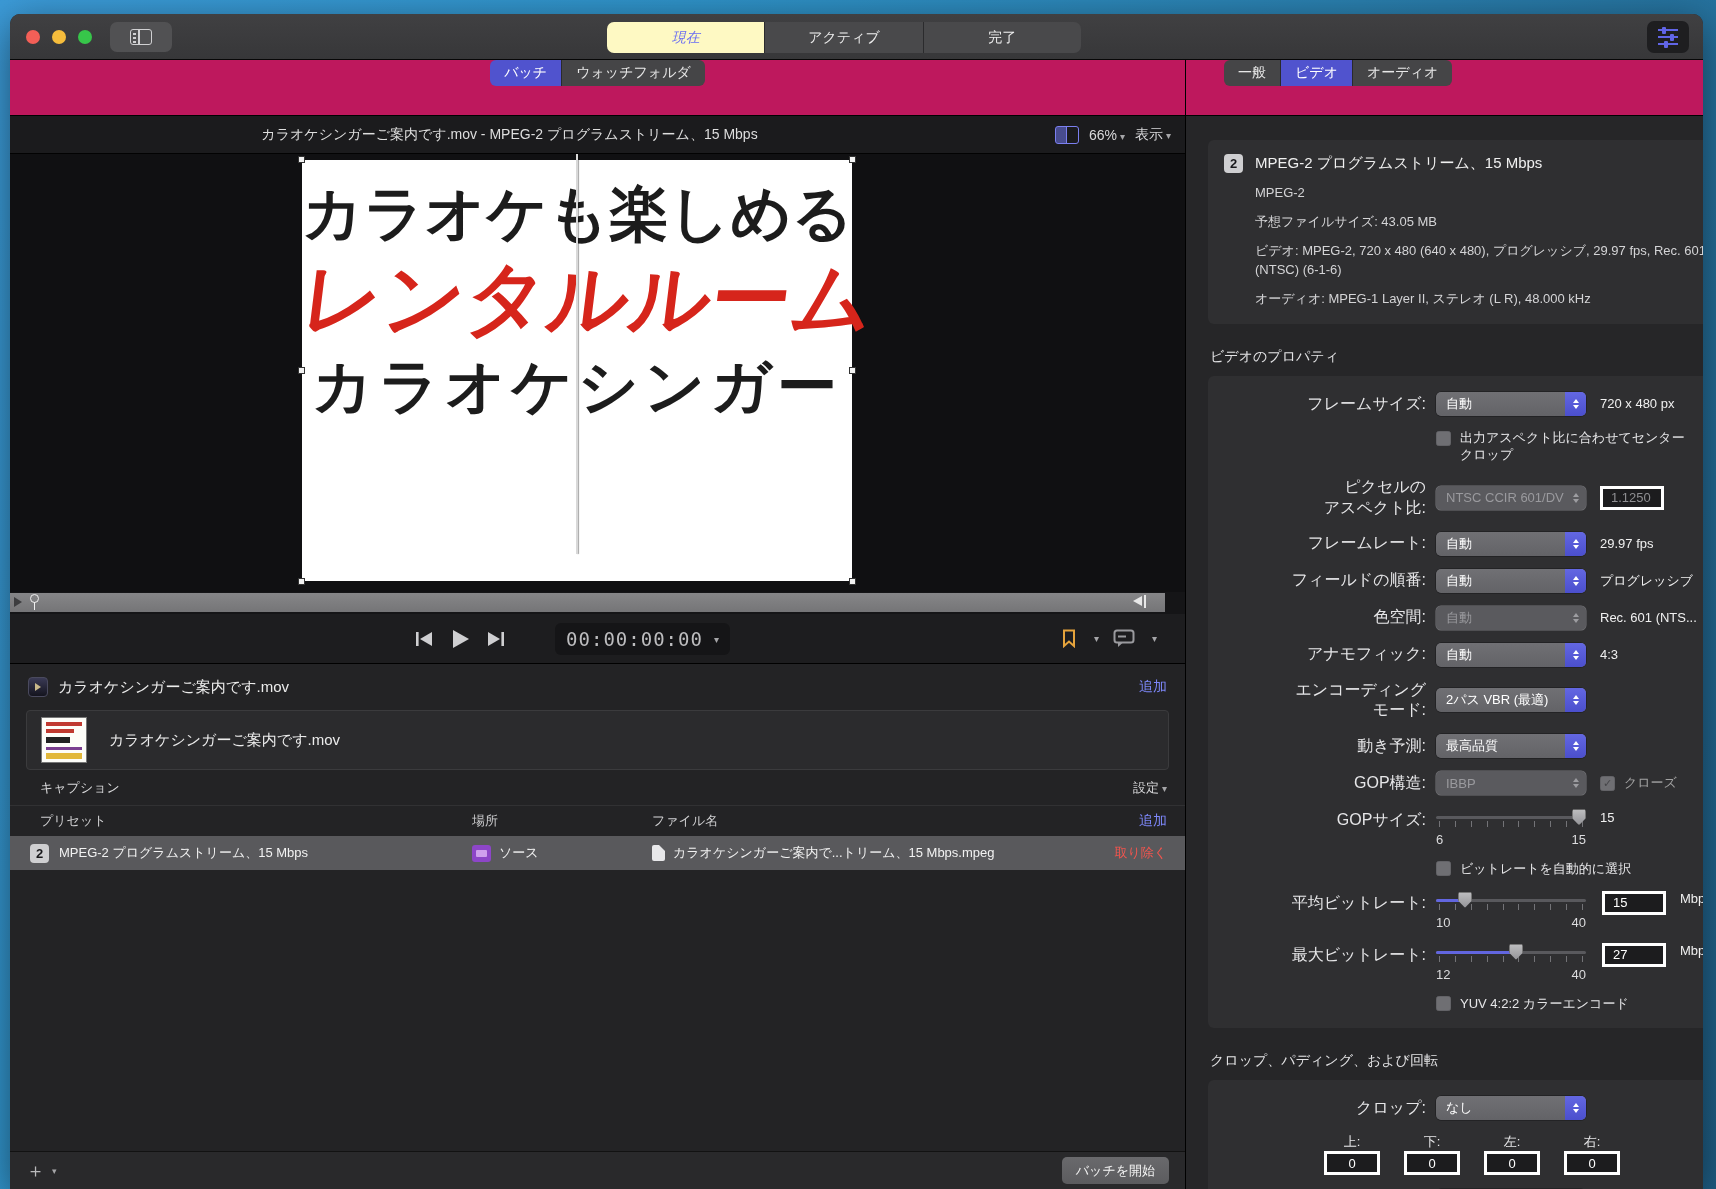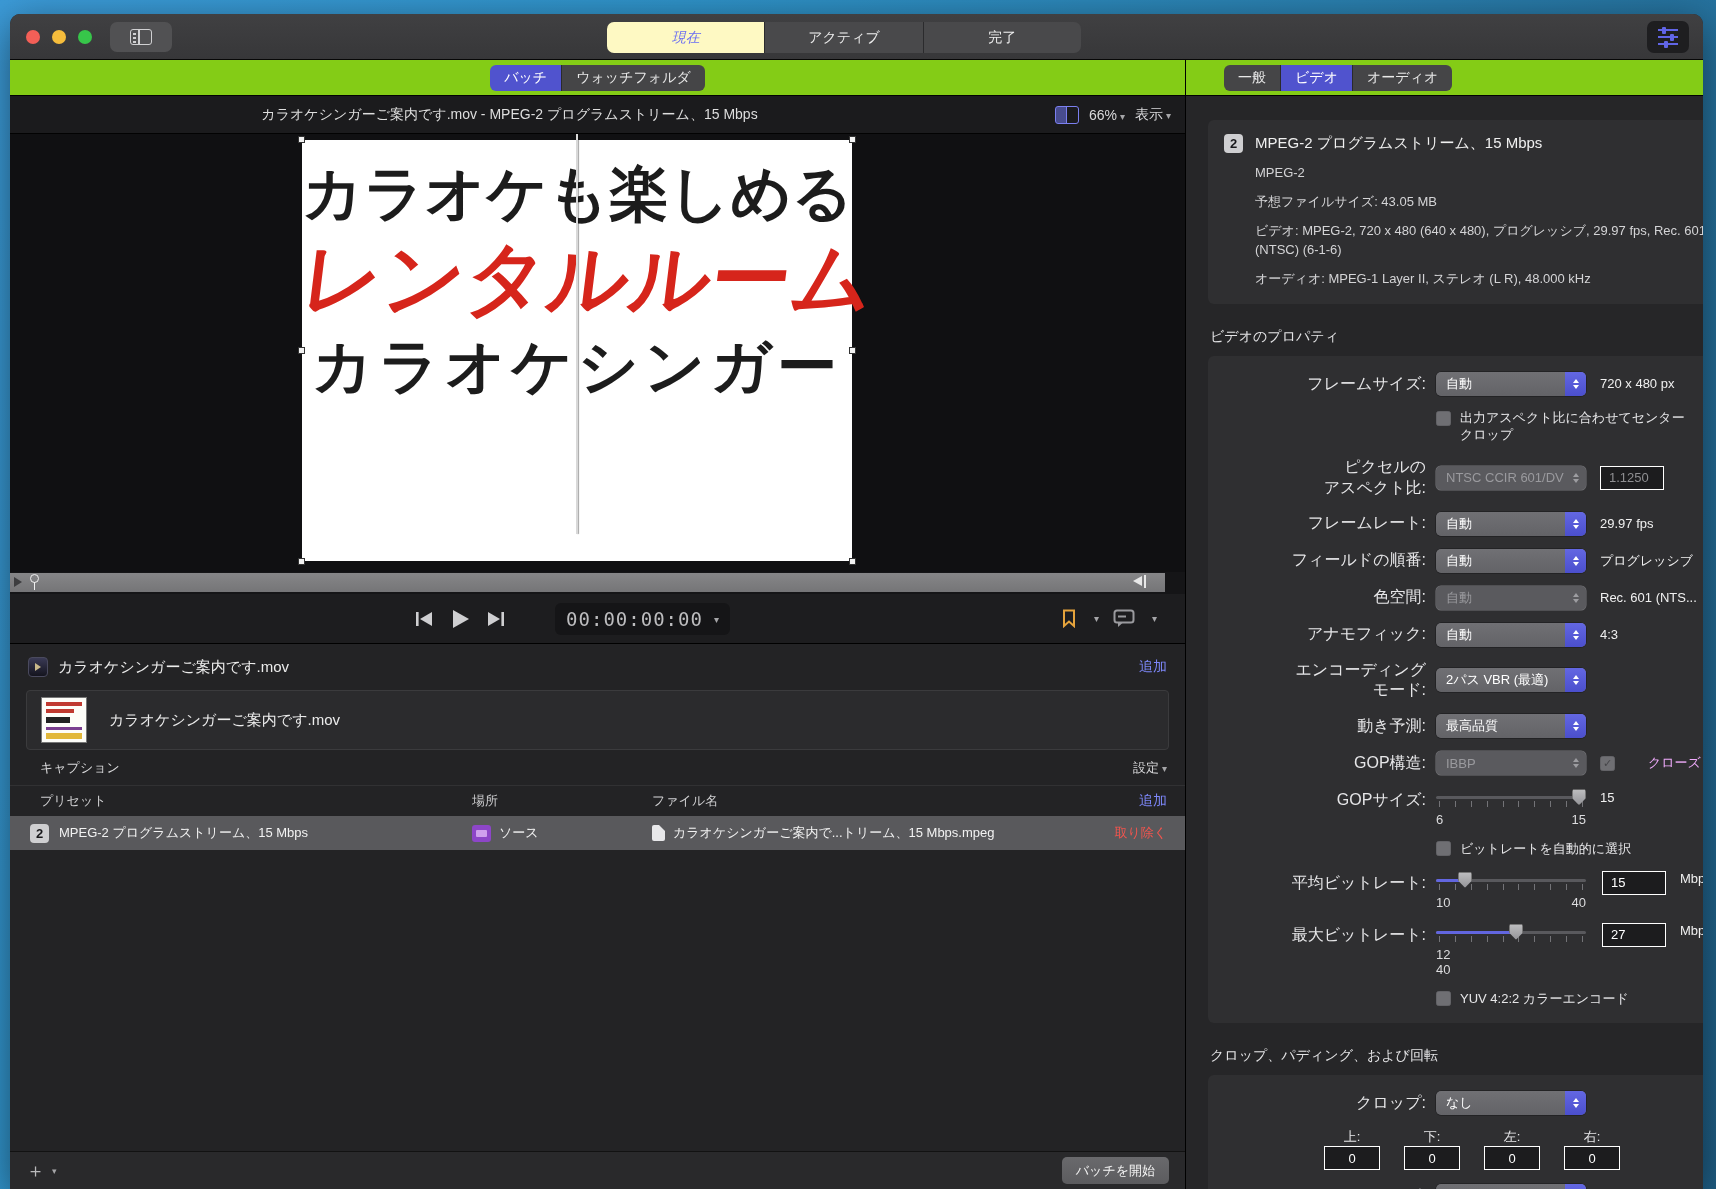--- a/index.html
+++ b/index.html
@@ -38,22 +38,22 @@
   .sliders-glyph i::after { content:""; position:absolute; top:-2.5px; width:4px; height:7px; background:#6165e6; border-radius:1px; }
   .sliders-glyph i:nth-child(1){ top:1px; } .sliders-glyph i:nth-child(1)::after{ left:4px; }
   .sliders-glyph i:nth-child(2){ top:8px; } .sliders-glyph i:nth-child(2)::after{ left:12px; }
   .sliders-glyph i:nth-child(3){ top:15px; } .sliders-glyph i:nth-child(3)::after{ left:6px; }
 
   
   .main { flex:1; display:flex; min-height:0; }
   .left-pane { width:1176px; flex:none; display:flex; flex-direction:column; border-right:1px solid #000; min-height:0; }
   .right-pane { flex:1; background:#262628; position:relative; display:flex; flex-direction:column; min-height:0; }
 
-  .tab-strip { height:36px; flex:none; background:#84cc16; border-bottom:1px solid #020202;
-    display:flex; align-items:center; justify-content:center; }
+  .tab-strip { height:56px; flex:none; background:#be185d; border-bottom:1px solid #020202;
+    display:flex; align-items:flex-start; justify-content:center; }
   .tabgroup { display:flex; height:26px; border-radius:6px; overflow:hidden; }
   .tabgroup .tab { background:#454547; color:#e8e8e8; font-size:14px; display:flex; align-items:center;
     padding:0 14px; border-right:1px solid #2a2a2c; }
   .tabgroup .tab:last-child { border-right:none; }
   .tabgroup .tab.sel { background:#5053ce; color:#fff; }
 
   
   .pv-titlebar { height:38px; flex:none; background:#1b1b1d; border-bottom:1px solid #020202; position:relative; }
   .pv-title { position:absolute; left:0; right:176px; top:0; bottom:0; display:flex;
     align-items:center; justify-content:center; font-size:14px; color:#dedede; white-space:nowrap; }
@@ -166,23 +166,23 @@
   .popup.disabled .plbl { color:#9a9a9e; }
   .popup.disabled .cap { background:transparent; }
   .popup.disabled .cap .up { border-bottom-color:#9d9da1; }
   .popup.disabled .cap .dn { border-top-color:#9d9da1; }
 
   .cb { width:15px; height:15px; flex:none; border-radius:3.5px; background:#6f6f73;
     box-shadow:inset 0 0 0 .5px #59595d; margin-right:9px; position:relative; }
   .cb.checked::after { content:"✓"; position:absolute; inset:0; text-align:center; line-height:14px;
     font-size:11px; font-weight:bold; color:#454549; }
   .cblabel { color:#e6e6e8; font-size:13px; line-height:1.35; }
-  .cblabel.dim { color:#f0abfc;margin-left:24px; }
-
-  .tfield { width:64px; height:24px; flex:none; background:#1c1c1e; border:1px solid #ffffff;
+  .cblabel.dim { color:#a3a3a3; }
+
+  .tfield { width:64px; height:24px; flex:none; background:#1c1c1e; border:3px solid #ffffff;
     display:flex; align-items:center; padding:0 8px; color:#fff; font-size:13px; }
   .tfield.dim { color:#8e8e91; }
   .tfield.center { justify-content:center; }
 
   .sliderwrap { width:150px; flex:none; }
   .slider { position:relative; height:20px; }
   .slider .track { position:absolute; left:0; right:0; top:8px; height:3px; background:#59595d; border-radius:2px; }
   .slider .fill { position:absolute; left:0; top:8px; height:3px; background:#6266e0; border-radius:2px; }
   .slider .ticks { position:absolute; left:3px; right:3px; top:13px; height:6px; display:flex; justify-content:space-between; }
   .slider .ticks i { width:1px; background:#737377; }
@@ -596,21 +596,21 @@
                       <i></i>
                       <i></i>
                       <i></i>
                       <i></i>
                       <i></i>
                       <i></i>
                       <i></i>
                     </span>
                   <span class="thumb" style="left:73px; display:block;"></span>
                 </span>
-                <span class="minmax" style="display:flex;flex-direction:column;">
+                <span class="minmax" style="display:flex;">
                   <span>12</span>
                   <span>40</span>
                 </span>
               </span>
               <span class="tfield" style="margin-left:16px;">27</span>
               <span class="pdetail">Mbps</span>
             </span>
           </div>
 
           <div class="prow">

